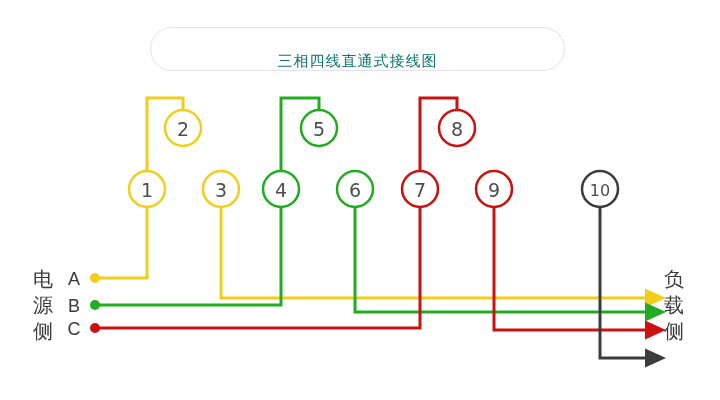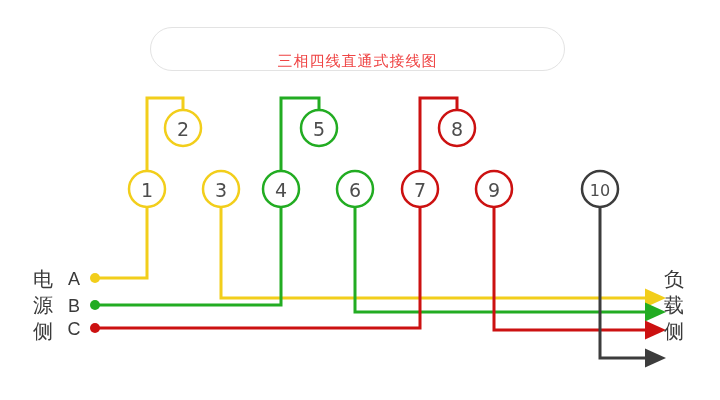--- a/index.html
+++ b/index.html
@@ -32,21 +32,21 @@
     box-sizing: border-box;
     border: 1px solid #e3e3e3;
     border-radius: 24px;
     background: #ffffff;
     display: flex;
     align-items: center;
     justify-content: center;
   }
   .title-text {
     font-size: 15px;
-    color: #ef4444;
+    color: #0f766e;
     letter-spacing: 1px;
     font-family: "DejaVu Sans", "Liberation Sans", sans-serif;
     margin-top: 25px;
   }
 
   
   svg#wiring {
     position: absolute;
     left: 0; top: 0;
     width: 720px;

